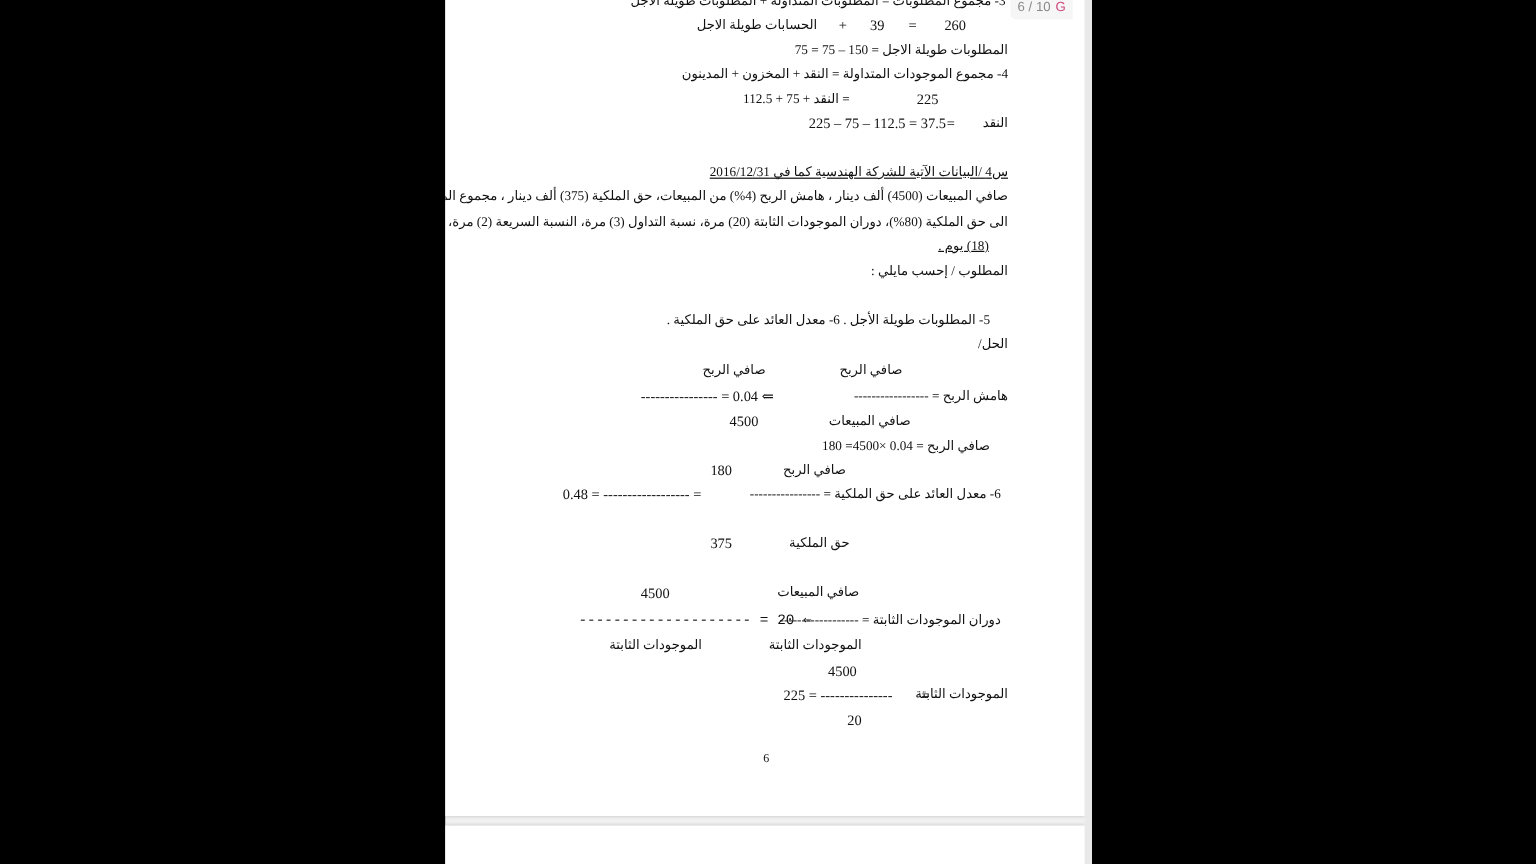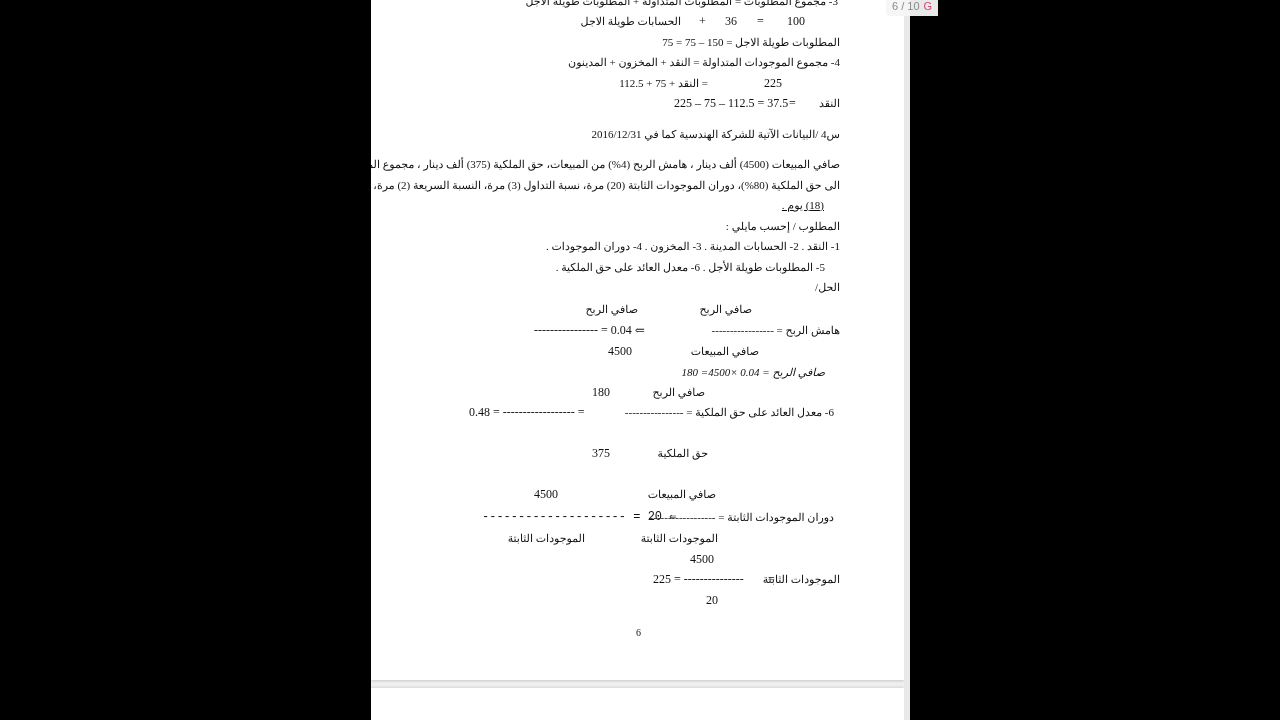--- a/index.html
+++ b/index.html
@@ -20,68 +20,66 @@
     background:#fff; box-shadow:0 -1px 3px rgba(0,0,0,0.12);
   }
   .scroll-track {
     position:absolute; right:0; top:0; width:6px; height:720px; background:#e9e9e9;
   }
   .page-counter {
     position:absolute; left:842px; top:0; height:16px; padding:0 6px;
     background:rgba(245,245,245,0.95); color:#8a8a8a;
     font-family:"Liberation Sans", sans-serif; font-size:11px; line-height:12px;
     border-bottom-left-radius:4px;
-    margin-left:44px;
   }
   .page-counter .g { color:#d0487c; margin-left:4px; }
   .t { position:absolute; font-size:11px; color:#111; white-space:nowrap; direction:rtl; line-height:13px; }
   .n { position:absolute; font-size:12px; color:#111; white-space:nowrap; line-height:13px; direction:ltr; }
 </style>
 </head>
 <body>
 
 <div class="viewer">
   <div class="page">
 
     <div class="t" style="right:66px;top:15px;">3- مجموع المطلوبات = المطلوبات المتداولة + المطلوبات طويلة الاجل</div>
 
     <div class="t" style="right:223px;top:35px;">الحسابات طويلة الاجل</div>
     <div class="n" style="left:328px;top:35px;">+</div>
-    <div class="n" style="left:354px;top:35px;">36</div>
+    <div class="n" style="left:354px;top:35px;">39</div>
     <div class="n" style="left:386px;top:35px;">=</div>
-    <div class="n" style="left:416px;top:35px;">100</div>
+    <div class="n" style="left:416px;top:35px;">260</div>
 
     <div class="t" style="right:64px;top:56px;">المطلوبات طويلة الاجل = 150 – 75 = 75</div>
 
     <div class="t" style="right:64px;top:76px;">4- مجموع الموجودات المتداولة = النقد + المخزون + المدينون</div>
 
     <div class="n" style="left:393px;top:97px;text-align:center;">225</div>
     <div class="t" style="right:196px;top:97px;">= النقد + 75 + 112.5</div>
 
     <div class="t" style="right:64px;top:117px;">النقد</div>
     <div class="n" style="left:418px;top:117px;">=</div>
     <div class="n" style="left:303px;top:117px;direction:ltr;">225 – 75 – 112.5 = 37.5</div>
 
-    <div class="t" style="right:64px;top:148px;">س4 /البيانات الآتية للشركة الهندسية كما في 2016/12/31</div>
+    <div class="t" style="right:64px;top:158px;text-decoration:underline;">س4 /البيانات الآتية للشركة الهندسية كما في 2016/12/31</div>
     <div class="t" style="right:64px;top:178px;">صافي المبيعات (4500) ألف دينار ، هامش الربح (4%) من المبيعات، حق الملكية (375) ألف دينار ، مجموع المطلوبات</div>
     <div class="t" style="right:64px;top:199px;">الى حق الملكية (80%)، دوران الموجودات الثابتة (20) مرة، نسبة التداول (3) مرة، النسبة السريعة (2) مرة، مدة التحصيل</div>
     <div class="t" style="right:80px;top:219px;text-decoration:underline;">(18) يوم .</div>
 
     <div class="t" style="right:64px;top:240px;">المطلوب / إحسب مايلي :</div>
-    <div class="t" style="right:64px;top:260px;">1- النقد . 2- الحسابات المدينة . 3- المخزون . 4- دوران الموجودات .</div>
     <div class="t" style="right:79px;top:281px;">5- المطلوبات طويلة الأجل . 6- معدل العائد على حق الملكية .</div>
     <div class="t" style="right:64px;top:301px;">الحل/</div>
 
     <div class="t" style="right:152px;top:323px;">صافي الربح</div>
     <div class="t" style="right:266px;top:323px;">صافي الربح</div>
     <div class="t" style="right:64px;top:344px;">هامش الربح = -----------------</div>
     <div class="n" style="left:163px;top:344px;">---------------- = 0.04 ⇐</div>
     <div class="t" style="right:145px;top:365px;">صافي المبيعات</div>
     <div class="n" style="left:237px;top:365px;">4500</div>
-    <div class="t" style="right:79px;top:386px;font-style:italic;">صافي الربح = 0.04 ×4500= 180</div>
+    <div class="t" style="right:79px;top:386px;">صافي الربح = 0.04 ×4500= 180</div>
 
     <div class="n" style="left:221px;top:406px;">180</div>
     <div class="t" style="right:199px;top:406px;">صافي الربح</div>
     <div class="t" style="right:70px;top:426px;">6- معدل العائد على حق الملكية = ----------------</div>
     <div class="n" style="left:98px;top:426px;">0.48 = ------------------   =</div>
     <div class="n" style="left:221px;top:467px;">375</div>
     <div class="t" style="right:196px;top:467px;">حق الملكية</div>
 
     <div class="n" style="left:163px;top:508px;">4500</div>
     <div class="t" style="right:188px;top:508px;">صافي المبيعات</div>

